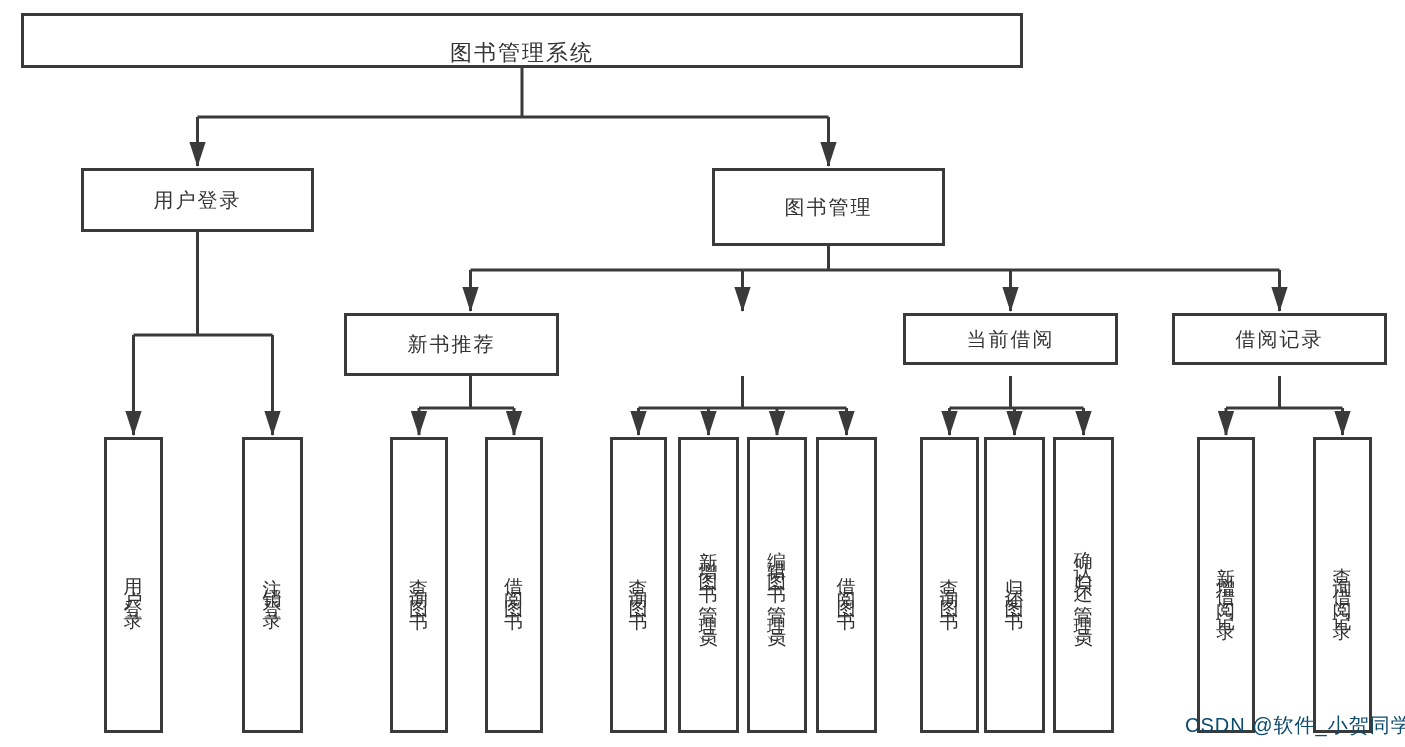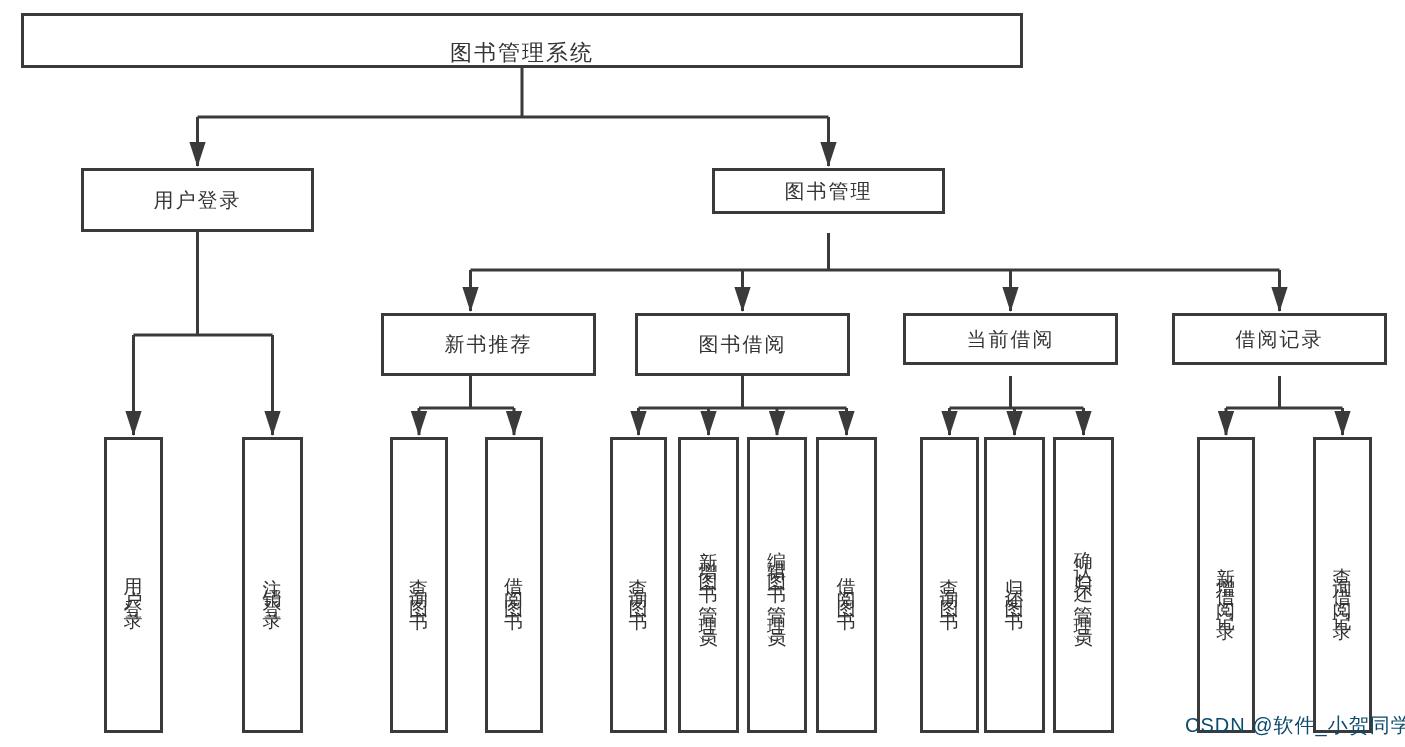--- a/index.html
+++ b/index.html
@@ -80,29 +80,26 @@
     </g>
   </svg>
 
   <div class="box root" style="left:21px;top:13px;width:1002px;height:55px">
     <span class="h-label">图书管理系统</span>
   </div>
 
   <div class="box" style="left:81px;top:168px;width:233px;height:64px">
     <span class="h-label">用户登录</span>
   </div>
-  <div class="box" style="left:712px;top:168px;width:233px;height:46px">
+  <div class="box" style="left:712px;top:168px;width:233px;height:78px">
     <span class="h-label">图书管理</span>
   </div>
 
-  <div class="box" style="left:381px;top:313px;width:215px;height:63px">
+  <div class="box" style="left:344px;top:313px;width:215px;height:63px">
     <span class="h-label">新书推荐</span>
-  </div>
-  <div class="box" style="left:635px;top:313px;width:215px;height:63px">
-    <span class="h-label">图书借阅</span>
   </div>
   <div class="box" style="left:903px;top:313px;width:215px;height:52px">
     <span class="h-label">当前借阅</span>
   </div>
   <div class="box" style="left:1172px;top:313px;width:215px;height:52px">
     <span class="h-label">借阅记录</span>
   </div>
 
   <div class="box leaf" style="left:104px;top:437px;width:59px;height:296px">
     <span class="v-label">用户登录</span>

